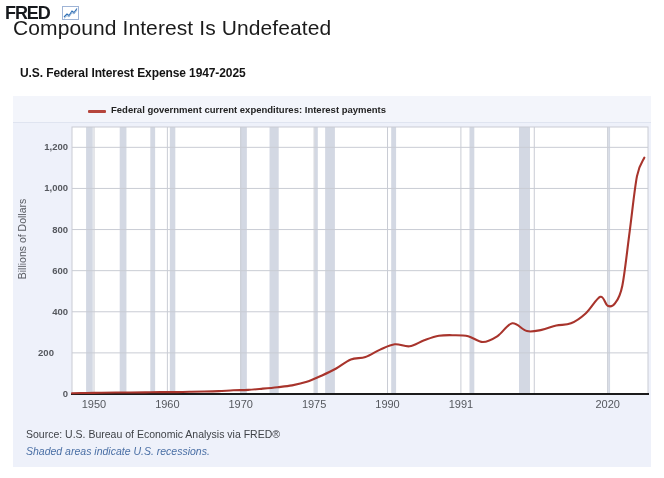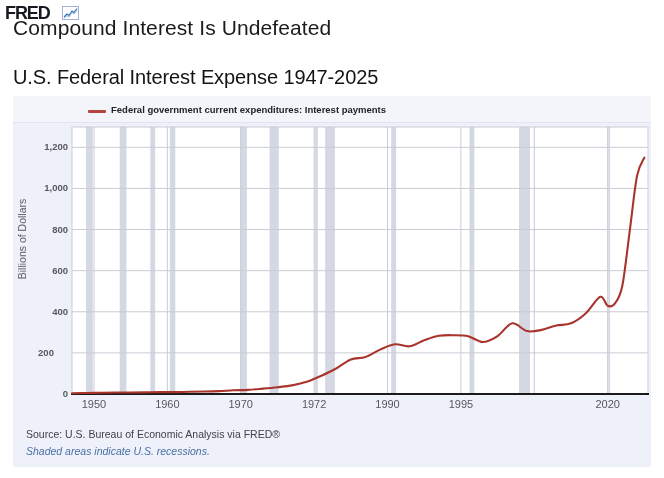--- a/index.html
+++ b/index.html
@@ -25,24 +25,24 @@
     left: 13px;
     top: 16px;
     font-size: 21px;
     font-weight: 400;
     color: #1b1b1b;
     letter-spacing: 0.1px;
     white-space: nowrap;
   }
   #sub-title {
     position: absolute;
-    left: 13px;
+    left: 20px;
     top: 66px;
-    font-size: 20px;
-    font-weight: 400;
+    font-size: 12px;
+    font-weight: 700;
     color: #141414;
     letter-spacing: -0.1px;
     white-space: nowrap;
   }
 
   
   #fred-card {
     position: absolute;
     left: 13px;
     top: 96px;
@@ -228,23 +228,23 @@
         <div class="ytick" style="top: 346.889px; text-align: center;">200</div>
         <div class="ytick" style="top: 305.778px;">400</div>
         <div class="ytick" style="top: 264.667px;">600</div>
         <div class="ytick" style="top: 223.556px;">800</div>
         <div class="ytick" style="top: 182.444px;">1,000</div>
         <div class="ytick" style="top: 141.333px;">1,200</div>
       </div>
   <div class="xtick" style="left: 94.0127px;">1950</div>
       <div class="xtick" style="left: 167.389px;">1960</div>
       <div class="xtick" style="left: 240.764px;">1970</div>
-      <div class="xtick" style="left: 314.14px;">1972</div>
+      <div class="xtick" style="left: 314.14px;">1975</div>
       <div class="xtick" style="left: 387.516px;">1990</div>
-      <div class="xtick" style="left: 460.892px;">1995</div>
+      <div class="xtick" style="left: 460.892px;">1991</div>
       <div class="xtick" style="left: 607.643px;">2020</div>
     </div>
 
   <div id="footer">
     <div id="source-line">Source: U.S. Bureau of Economic Analysis via FRED®</div>
     <div id="recession-note">Shaded areas indicate U.S. recessions.</div>
   </div>
 
 </div>
 

